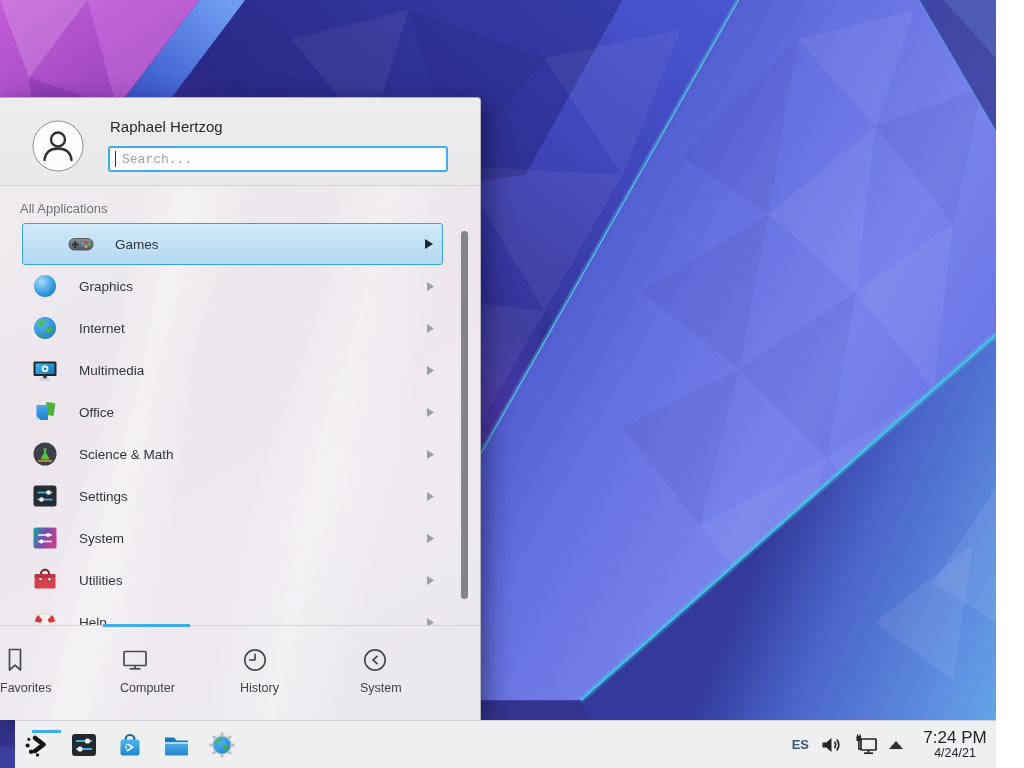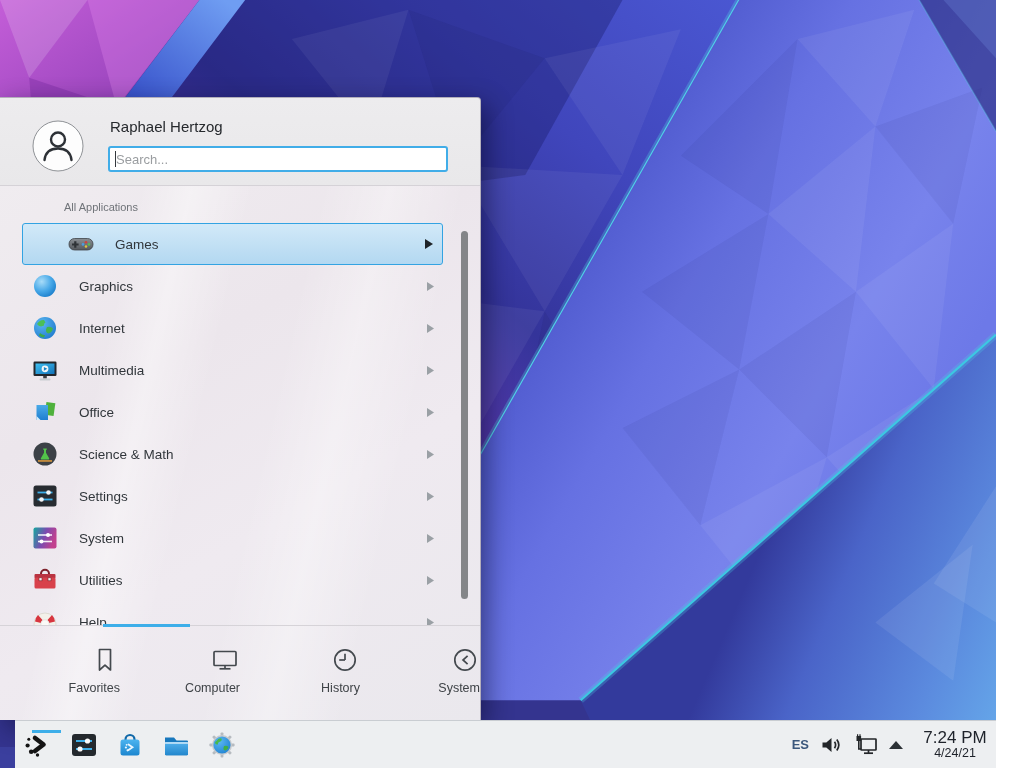--- a/index.html
+++ b/index.html
@@ -15,41 +15,41 @@
         box-shadow:6px 8px 26px rgba(0,0,25,.45);}
   .menu::before{content:"";position:absolute;inset:0;pointer-events:none;border-radius:0 4px 0 0;
         background:linear-gradient(103deg,rgba(255,255,255,0) 26%,rgba(255,255,255,.40) 34%,rgba(255,255,255,0) 44%,rgba(255,255,255,0) 55%,rgba(255,255,255,.33) 66%,rgba(255,255,255,0) 78%);}
   .menu-header{position:absolute;left:0;top:0;width:100%;height:88px;
         background:linear-gradient(180deg,#edecee,#e9e8ea);
         border-bottom:1px solid #d5d2d7;border-radius:0 4px 0 0;box-sizing:border-box;}
   .avatar{position:absolute;left:32px;top:22px;}
   .user-name{position:absolute;left:110px;top:20px;font-size:15px;color:#26292d;}
   .search-wrap{position:absolute;left:108px;top:48px;width:340px;height:26px;}
   .search-wrap input{width:100%;height:100%;box-sizing:border-box;border:2px solid #41ade8;border-radius:3px;
-        background:#fff;font-family:Liberation Sans, sans-serif;font-size:13px;color:#31363b;padding:0 6px;outline:none;}
+        background:#fff;font-family:Liberation Mono, monospace;font-size:13px;color:#31363b;padding:0 12px;outline:none;}
   .search-wrap input::placeholder{color:#9a9da0;}
   .caret{position:absolute;left:7px;top:5px;width:1px;height:16px;background:#33383d;}
 
-  .section-label{position:absolute;left:20px;top:103px;font-size:11px;color:#6f7378;margin-left:44px;}
+  .section-label{position:absolute;left:20px;top:103px;font-size:13px;color:#6f7378;}
 
   .menu-list{position:absolute;left:0;top:125px;width:100%;height:403px;overflow:hidden;}
   .row{height:42px;margin:0 37px 0 22px;border-radius:3px;display:flex;align-items:center;
        padding:0 9px;box-sizing:border-box;}
   .row.selected{background:linear-gradient(180deg,#d2e9f8,#b3d8f1);border:1px solid #33a3e2;padding-left:44px;}
   .row .cat-icon{width:28px;height:28px;flex:0 0 28px;}
   .row .cat-label{margin-left:20px;font-size:13.5px;color:#31363b;}
   .row .arrow{margin-left:auto;display:flex;}
 
   .scrollbar{position:absolute;right:12px;top:133px;width:7px;height:368px;border-radius:4px;
        background:#717376;opacity:.85;}
 
   .tab-divider{position:absolute;left:0;top:527px;width:100%;border-top:1px solid #d6d3d8;}
   .tab-indicator{position:absolute;left:103px;top:526px;width:87px;height:3px;background:#3daee9;}
   .tabbar{position:absolute;left:0;top:531px;width:100%;height:92px;display:flex;}
-  .tab{flex:1;display:flex;flex-direction:column;align-items:flex-end;padding-top:16px;gap:6px;}
+  .tab{flex:1;display:flex;flex-direction:column;align-items:flex-start;padding-top:16px;gap:6px;}
   .tab-label{font-size:12.5px;color:#3f4347;}
 
   
   .taskbar{position:absolute;left:0;bottom:0;width:1024px;height:48px;background:#edeff1;
         border-top:1px solid #c9cdd2;box-sizing:border-box;display:flex;align-items:center;
         padding:0 8px;gap:16px;margin-left:15px;}
   .task-icon{width:30px;height:30px;position:relative;flex:0 0 30px;}
   .task-indicator{position:absolute;left:9px;top:0px;width:29px;height:3px;background:#3daee9;}
   .tray{margin-left:auto;display:flex;align-items:center;gap:10px;}
   .kb-layout{font-size:13px;font-weight:bold;color:#3b577c;}

